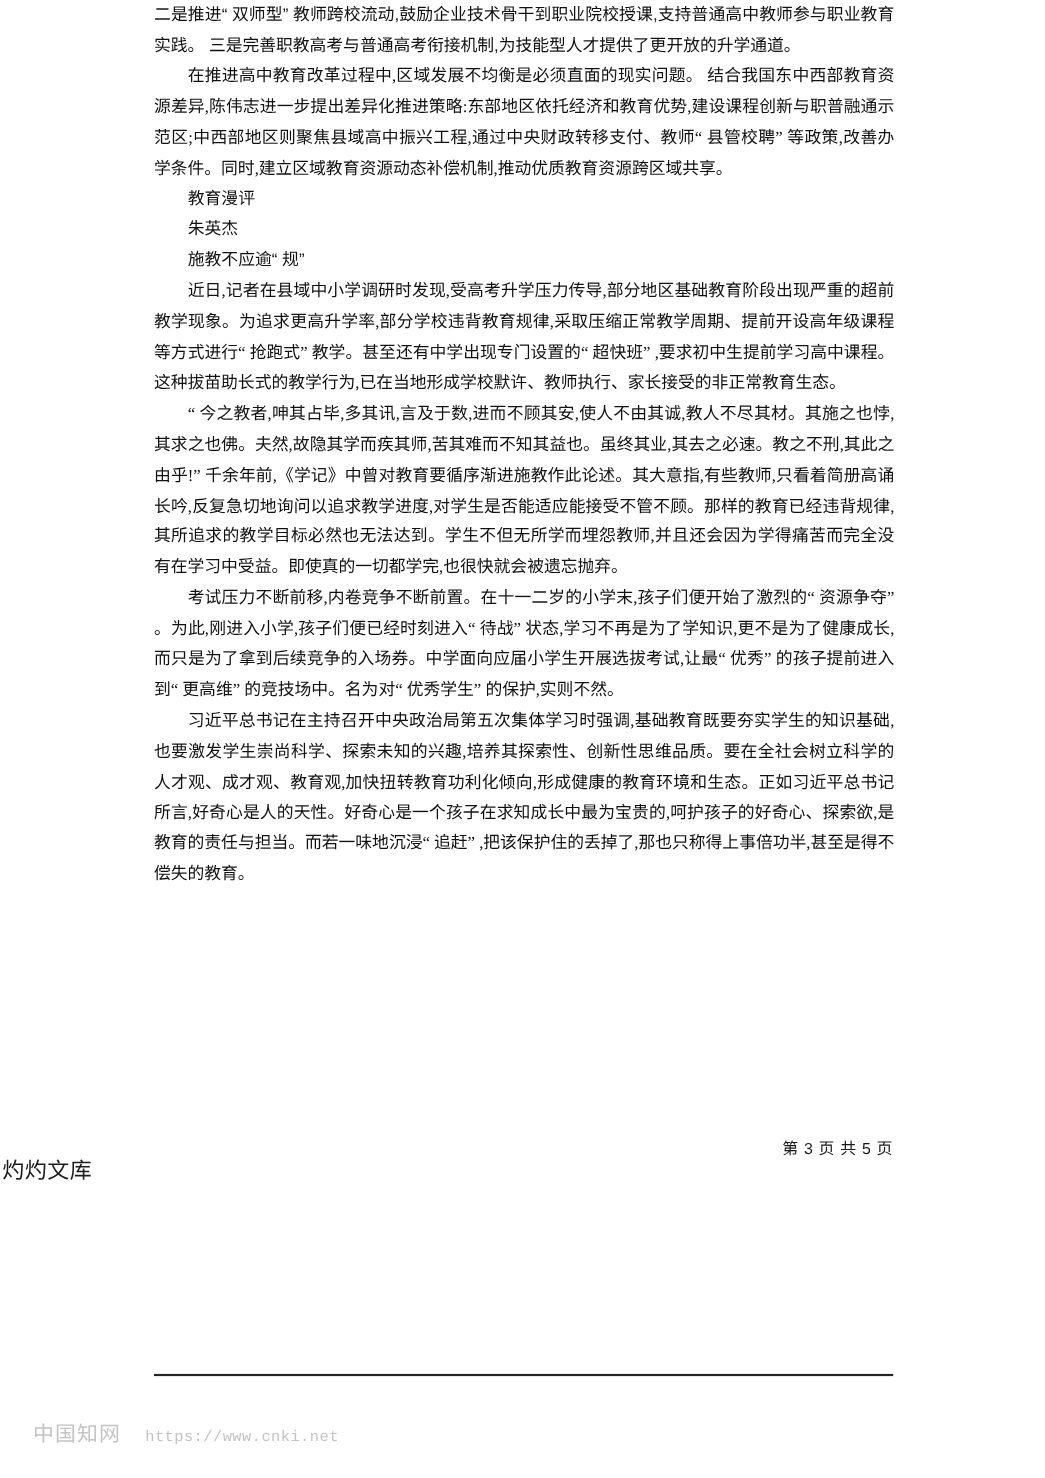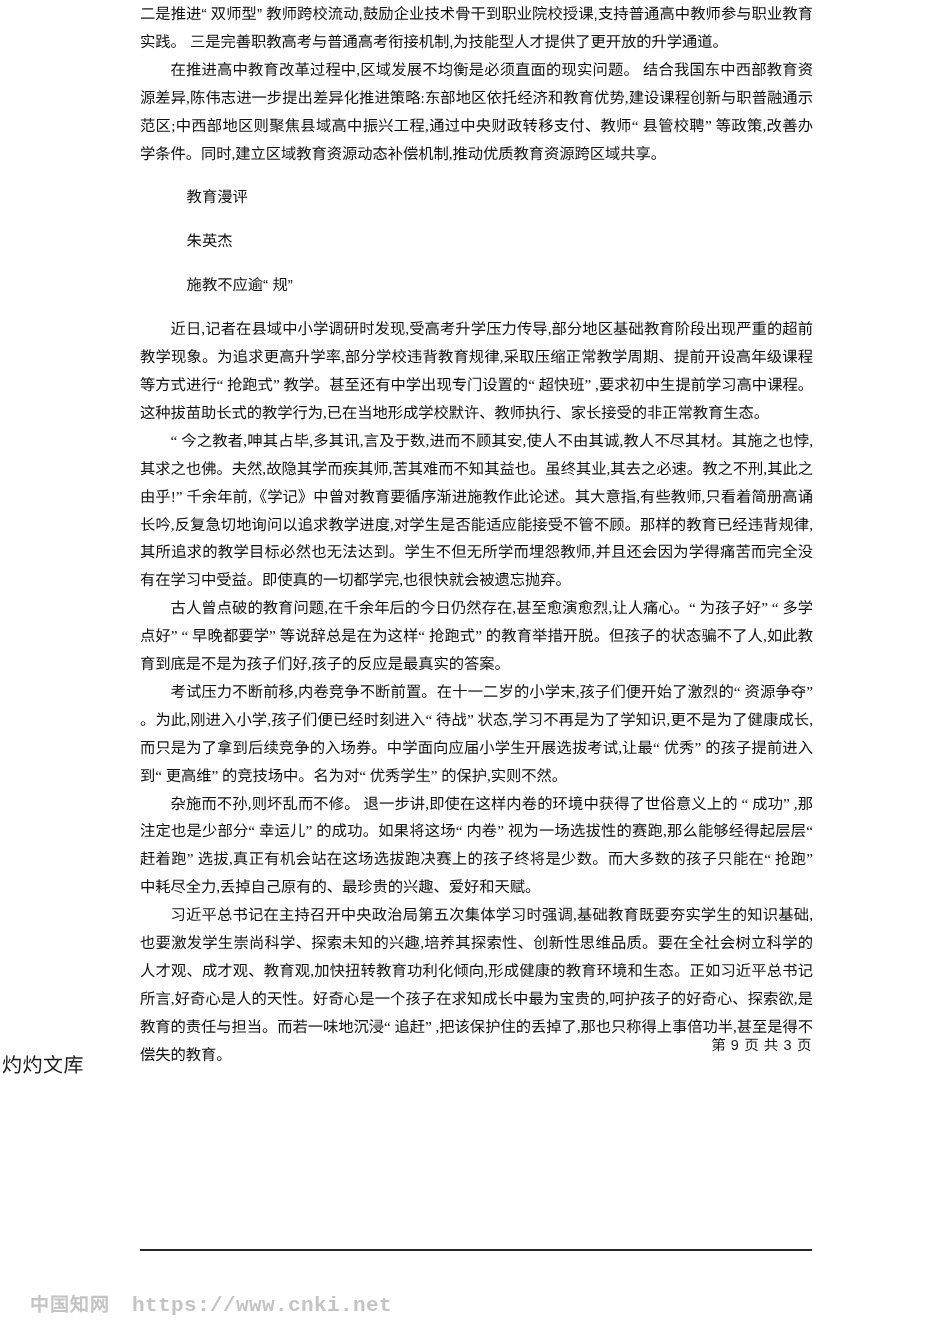--- a/index.html
+++ b/index.html
@@ -40,21 +40,21 @@
   }
   .para.indent {
     text-indent: 2em;
     font-family: Liberation Serif, serif;
   }
   .para.nohang {
     text-indent: 0;
   }
   
   .line-label {
-    margin: 16px;
+    margin: 0;
     font-size: 15.3px;
     line-height: 27.9px;
     text-indent: 2em;
     color: #111111;
     white-space: nowrap;
   }
   
   .page-number {
     position: absolute;
     left: 0;
@@ -88,31 +88,30 @@
   }
   
   .source-line {
     position: absolute;
     left: 30px;
     top: 1292px;
     display: flex;
     align-items: baseline;
     gap: 22px;
     color: #c2c2c2;
-    font-weight: bold;
   }
   .source-brand {
     font-size: 19px;
     line-height: 26px;
     letter-spacing: 1px;
     color: #c4c4c4;
   }
   .source-url {
     font-family: "Liberation Mono", "DejaVu Sans Mono", monospace;
-    font-size: 21px;
+    font-size: 14px;
     line-height: 26px;
     letter-spacing: 0.4px;
     color: #c4c4c4;
   }
 </style>
 </head>
 <body>
 
 <div class="page">
 
@@ -125,32 +124,30 @@
     <p class="line-label">教育漫评</p>
 
     <p class="line-label">朱英杰</p>
 
     <p class="line-label">施教不应逾“ 规”</p>
 
     <p class="para indent">近日,记者在县域中小学调研时发现,受高考升学压力传导,部分地区基础教育阶段出现严重的超前教学现象。为追求更高升学率,部分学校违背教育规律,采取压缩正常教学周期、提前开设高年级课程等方式进行“ 抢跑式” 教学。甚至还有中学出现专门设置的“ 超快班” ,要求初中生提前学习高中课程。这种拔苗助长式的教学行为,已在当地形成学校默许、教师执行、家长接受的非正常教育生态。</p>
 
     <p class="para indent">“ 今之教者,呻其占毕,多其讯,言及于数,进而不顾其安,使人不由其诚,教人不尽其材。其施之也悖,其求之也佛。夫然,故隐其学而疾其师,苦其难而不知其益也。虽终其业,其去之必速。教之不刑,其此之由乎!” 千余年前,《学记》中曾对教育要循序渐进施教作此论述。其大意指,有些教师,只看着简册高诵长吟,反复急切地询问以追求教学进度,对学生是否能适应能接受不管不顾。那样的教育已经违背规律,其所追求的教学目标必然也无法达到。学生不但无所学而埋怨教师,并且还会因为学得痛苦而完全没有在学习中受益。即使真的一切都学完,也很快就会被遗忘抛弃。</p>
 
-    <p class="para indent">古人曾点破的教育问题,在千余年后的今日仍然存在,甚至愈演愈烈,让人痛心。“ 为孩子好” “ 多学点好” “ 早晚都要学” 等说辞总是在为这样“ 抢跑式” 的教育举措开脱。但孩子的状态骗不了人,如此教育到底是不是为孩子们好,孩子的反应是最真实的答案。</p>
 
     <p class="para indent">考试压力不断前移,内卷竞争不断前置。在十一二岁的小学末,孩子们便开始了激烈的“ 资源争夺” 。为此,刚进入小学,孩子们便已经时刻进入“ 待战” 状态,学习不再是为了学知识,更不是为了健康成长,而只是为了拿到后续竞争的入场券。中学面向应届小学生开展选拔考试,让最“ 优秀” 的孩子提前进入到“ 更高维” 的竞技场中。名为对“ 优秀学生” 的保护,实则不然。</p>
 
 
-    <p class="para indent">杂施而不孙,则坏乱而不修。 退一步讲,即使在这样内卷的环境中获得了世俗意义上的 “ 成功” ,那注定也是少部分“ 幸运儿” 的成功。如果将这场“ 内卷” 视为一场选拔性的赛跑,那么能够经得起层层“ 赶着跑” 选拔,真正有机会站在这场选拔跑决赛上的孩子终将是少数。而大多数的孩子只能在“ 抢跑” 中耗尽全力,丢掉自己原有的、最珍贵的兴趣、爱好和天赋。</p>
 
     <p class="para indent">习近平总书记在主持召开中央政治局第五次集体学习时强调,基础教育既要夯实学生的知识基础,也要激发学生崇尚科学、探索未知的兴趣,培养其探索性、创新性思维品质。要在全社会树立科学的人才观、成才观、教育观,加快扭转教育功利化倾向,形成健康的教育环境和生态。正如习近平总书记所言,好奇心是人的天性。好奇心是一个孩子在求知成长中最为宝贵的,呵护孩子的好奇心、探索欲,是教育的责任与担当。而若一味地沉浸“ 追赶” ,把该保护住的丢掉了,那也只称得上事倍功半,甚至是得不偿失的教育。</p>
 
   </div>
 
-  <div class="page-number">第 9 页 共 3 页</div>
+  <div class="page-number">第 3 页 共 5 页</div>
 
   <div class="watermark">灼灼文库</div>
 
   <div class="bottom-rule"></div>
 
   <div class="source-line">
     <span class="source-brand">中国知网</span>
     <span class="source-url">https://www.cnki.net</span>
   </div>
 

